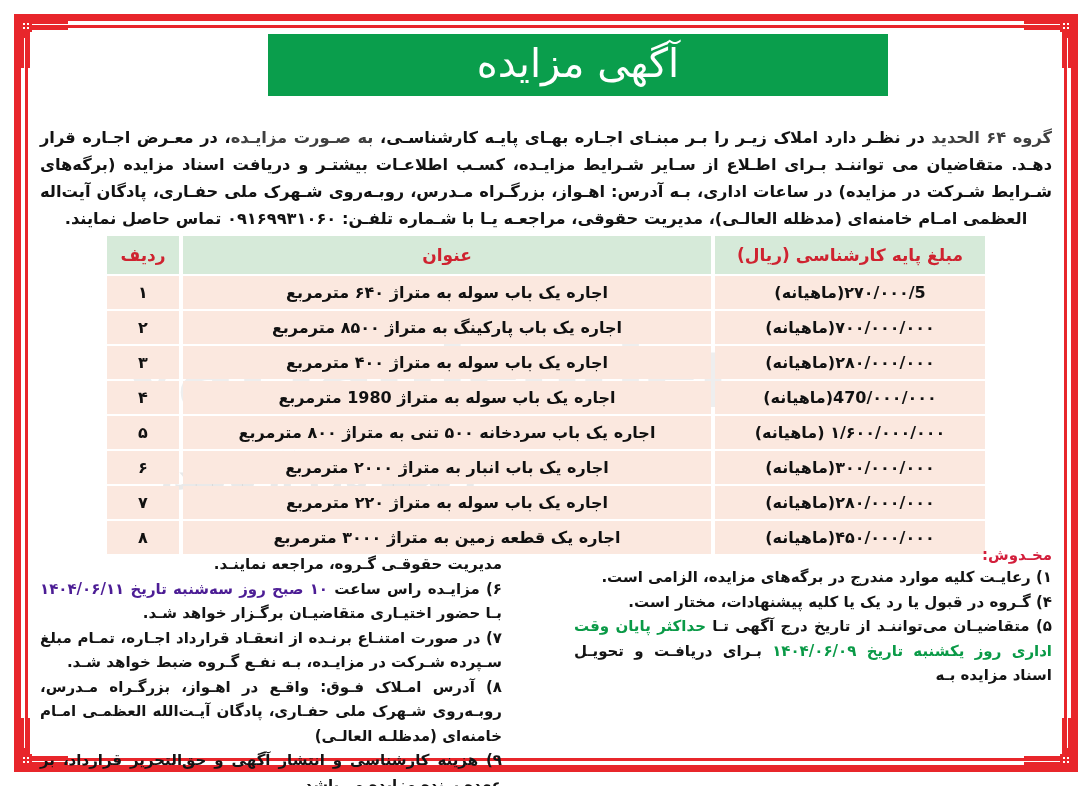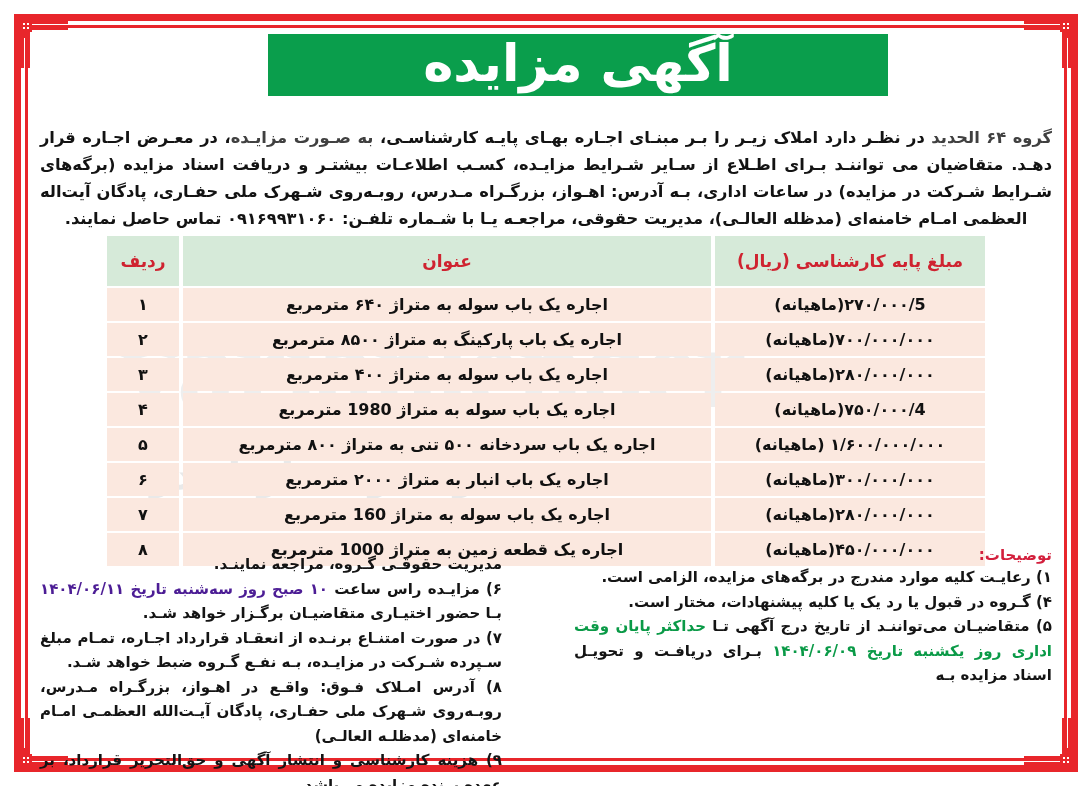--- a/index.html
+++ b/index.html
@@ -73,22 +73,22 @@
     top: 0px;
     width: 620px;
     height: 62px;
     background: #0a9e4c;
     display: flex;
     align-items: center;
     justify-content: center;
   }
   .title-banner .title-text {
     color: #ffffff;
-    font-size: 51px;
-    font-weight: bold;
+    font-size: 40px;
+    font-weight: normal;
     letter-spacing: 1px;
     line-height: 1;
     padding-bottom: 4px;
   }
 
   
   .intro {
     position: absolute;
     top: 74px;
     right: 0;
@@ -115,21 +115,21 @@
     border-collapse: separate;
     border-spacing: 4px 2px;
     direction: rtl;
   }
   table.bid th {
     background: #d6ead9;
     color: #cf2330;
     font-size: 17px;
     font-weight: bold;
     height: 34px;
-    padding: 8px 8px;
+    padding: 2px 8px;
     text-align: center;
     white-space: nowrap;
   }
   table.bid td {
     background: #fbe8df;
     height: 31px;
     padding: 1px 8px;
     text-align: center;
     font-size: 16px;
     font-weight: bold;
@@ -325,52 +325,52 @@
             <td class="c-amt">۷۰۰/۰۰۰/۰۰۰(ماهیانه)</td>
             <td class="c-title">اجاره یک باب پارکینگ به متراژ ۸۵۰۰ مترمربع</td>
             <td class="c-row">۲</td>
           </tr>
           <tr>
             <td class="c-amt">۲۸۰/۰۰۰/۰۰۰(ماهیانه)</td>
             <td class="c-title">اجاره یک باب سوله به متراژ ۴۰۰ مترمربع</td>
             <td class="c-row">۳</td>
           </tr>
           <tr>
-            <td class="c-amt">۷۵۰/۰۰۰/4(ماهیانه)</td>
+            <td class="c-amt">470/۰۰۰/۰۰۰(ماهیانه)</td>
             <td class="c-title">اجاره یک باب سوله به متراژ 1980 مترمربع</td>
             <td class="c-row">۴</td>
           </tr>
           <tr>
             <td class="c-amt">۱/۶۰۰/۰۰۰/۰۰۰ (ماهیانه)</td>
             <td class="c-title">اجاره یک باب سردخانه ۵۰۰ تنی به متراژ ۸۰۰ مترمربع</td>
             <td class="c-row">۵</td>
           </tr>
           <tr>
             <td class="c-amt">۳۰۰/۰۰۰/۰۰۰(ماهیانه)</td>
             <td class="c-title">اجاره یک باب انبار به متراژ ۲۰۰۰ مترمربع</td>
             <td class="c-row">۶</td>
           </tr>
           <tr>
             <td class="c-amt">۲۸۰/۰۰۰/۰۰۰(ماهیانه)</td>
-            <td class="c-title">اجاره یک باب سوله به متراژ 160 مترمربع</td>
+            <td class="c-title">اجاره یک باب سوله به متراژ ۲۲۰ مترمربع</td>
             <td class="c-row">۷</td>
           </tr>
           <tr>
             <td class="c-amt">۴۵۰/۰۰۰/۰۰۰(ماهیانه)</td>
-            <td class="c-title">اجاره یک قطعه زمین به متراژ 1000 مترمربع</td>
+            <td class="c-title">اجاره یک قطعه زمین به متراژ ۳۰۰۰ مترمربع</td>
             <td class="c-row">۸</td>
           </tr>
         </tbody>
       </table>
     </div>
 
     <div class="notes">
 
       <div class="notes-right">
-        <div class="notes-head">توضیحات:</div>
+        <div class="notes-head">مخـدوش:</div>
         <div class="note-line">۱) رعایـت کلیه موارد مندرج در برگه‌های مزایده، الزامی است.</div>
         <div class="note-line">۴) گـروه در قبول یا رد یک یا کلیه پیشنهادات، مختار است.</div>
         <div class="note-line">
           <span>۵) متقاضیـان می‌تواننـد از تاریخ درج آگهی تـا </span><span class="hl-green">حداکثر پایان وقت اداری روز</span>
           <span class="hl-green">یکشنبه تاریخ ۱۴۰۴/۰۶/۰۹</span><span> بـرای دریافـت و تحویـل اسناد مزایده بـه</span>
         </div>
       </div>
 
       <div class="notes-left">
         <div class="note-line">مدیریت حقوقـی گـروه، مراجعه نماینـد.</div>

